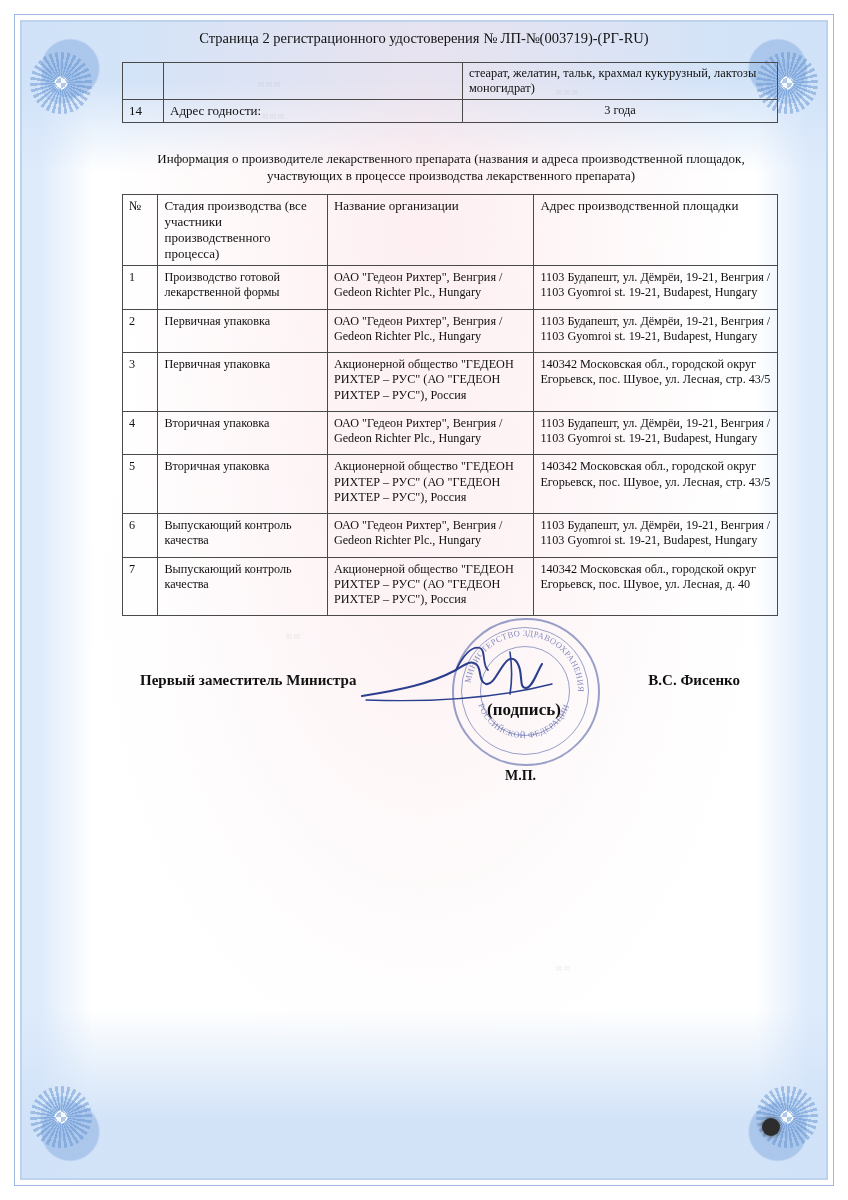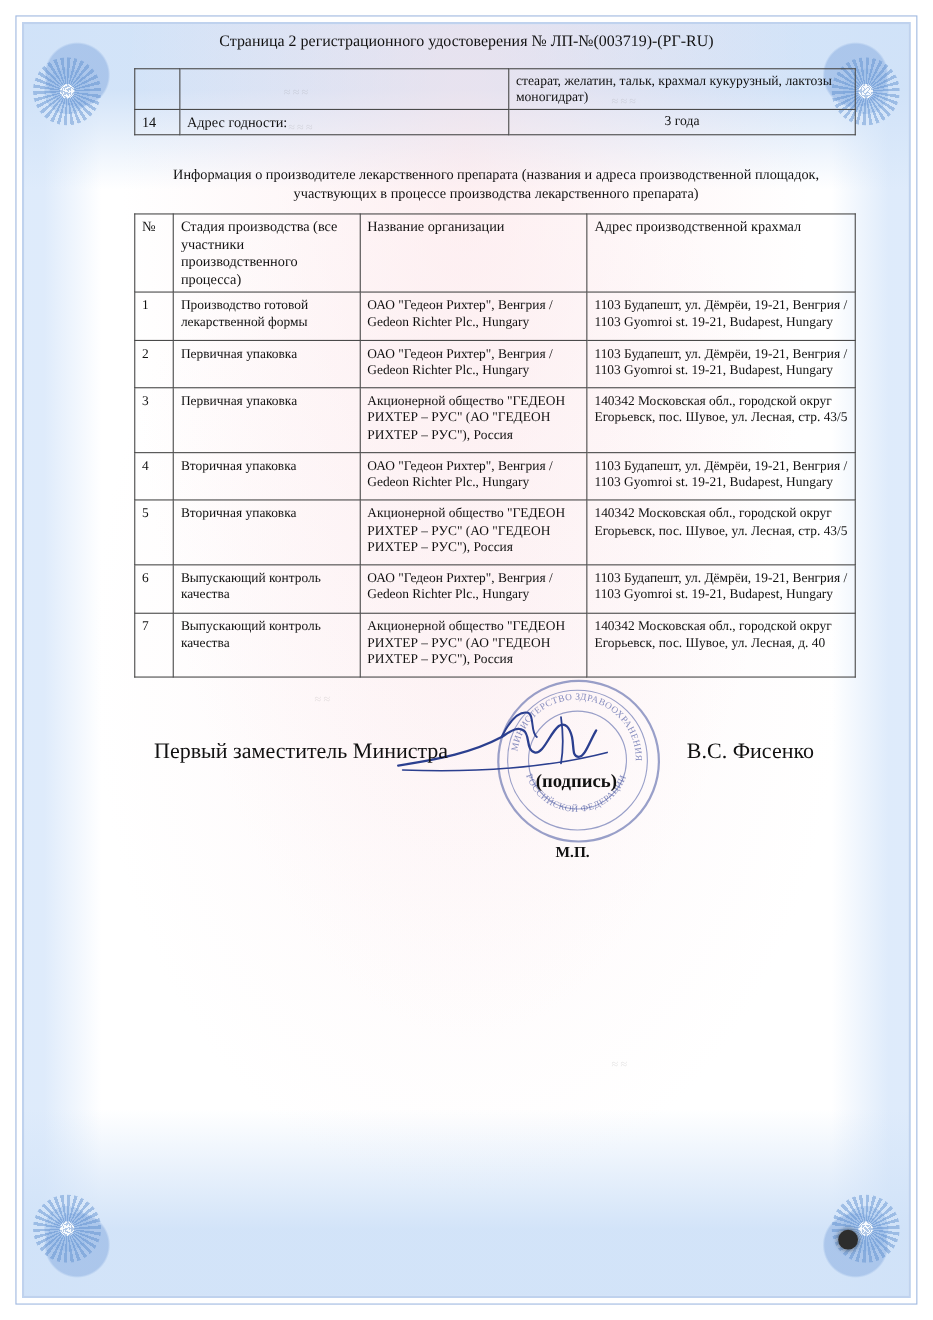--- a/index.html
+++ b/index.html
@@ -143,22 +143,22 @@
   .c-stage { width: 164px; }
   .c-org { width: 212px; }
   .c-addr { width: 250px; }
   .mf-table tbody td { padding-top: 4px; padding-bottom: 8px; }
 
   
   .sign-line {
     position: absolute;
     left: 140px; top: 672px;
     width: 600px;
-    font-size: 20px;
-    font-weight: normal;
+    font-size: 15px;
+    font-weight: bold;
   }
   .sign-name {
     position: absolute;
     right: 0; top: 0;
   }
   .sign-sub {
     position: absolute;
     left: 487px; top: 700px;
     font-size: 17px;
     font-weight: bold;
@@ -250,21 +250,21 @@
 
     <div class="intro">Информация о производителе лекарственного препарата (названия и адреса производственной площадок, участвующих в процессе производства лекарственного препарата)</div>
 
     <div class="mf-table-wrap">
       <table class="doc mf-table">
         <thead>
           <tr>
             <th class="c-num">№</th>
             <th class="c-stage">Стадия производства (все участники производственного процесса)</th>
             <th class="c-org">Название организации</th>
-            <th class="c-addr">Адрес производственной крахмал</th>
+            <th class="c-addr">Адрес производственной площадки</th>
           </tr>
         </thead>
         <tbody>
           <tr>
             <td class="c-num">1</td>
             <td class="c-stage">Производство готовой лекарственной формы</td>
             <td class="c-org">ОАО "Гедеон Рихтер", Венгрия / Gedeon Richter Plc., Hungary</td>
             <td class="c-addr">1103 Будапешт, ул. Дёмрёи, 19-21, Венгрия / 1103 Gyomroi st. 19-21, Budapest, Hungary</td>
           </tr>
           <tr>

